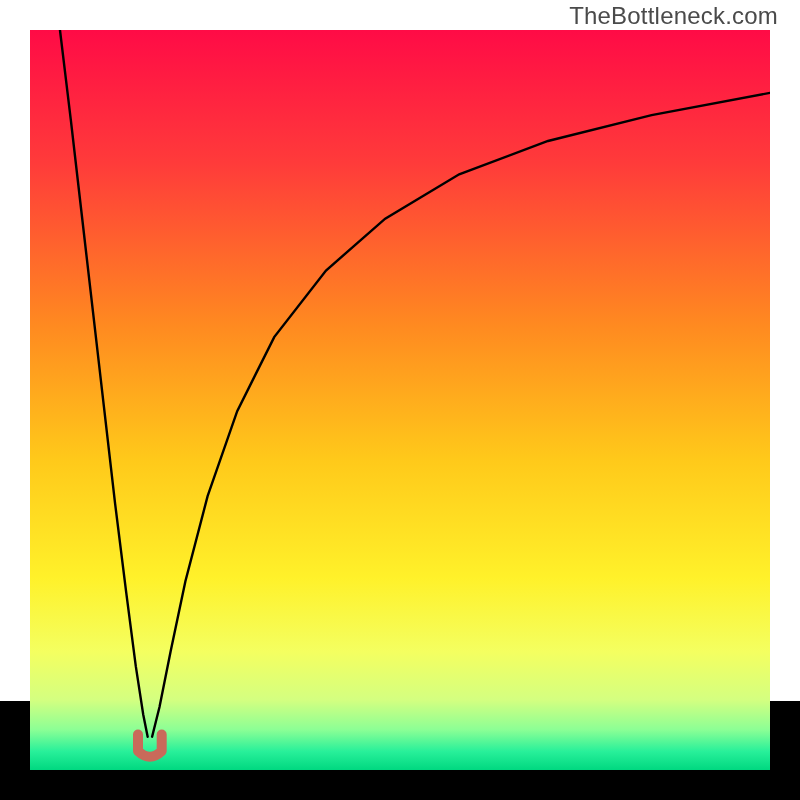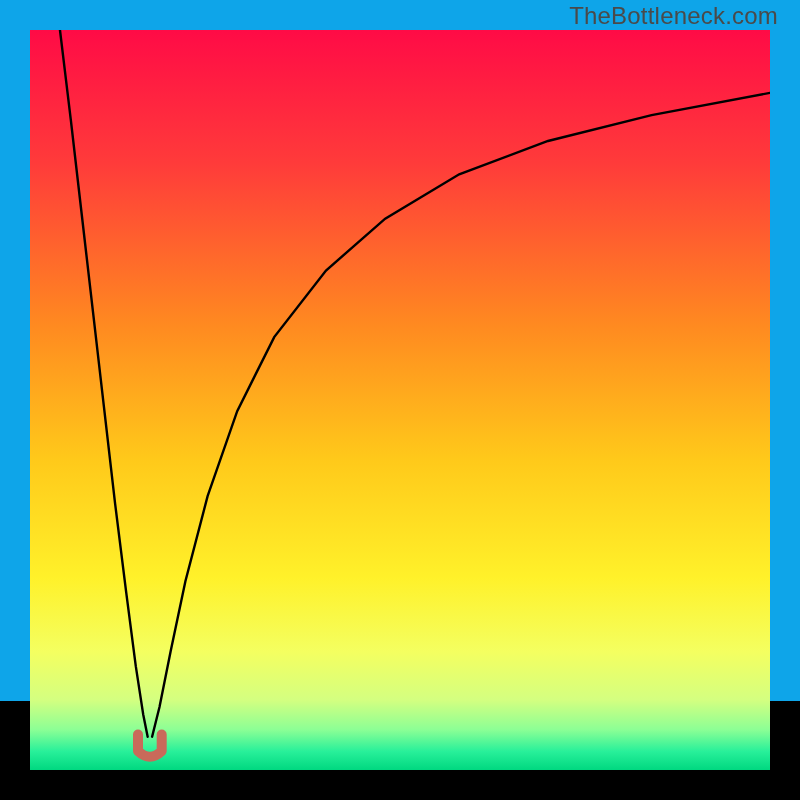--- a/index.html
+++ b/index.html
@@ -9,21 +9,21 @@
     height: 800px;
     background: #000;
     overflow: hidden;
   }
   .frame {
     position: absolute;
     left: 0;
     top: 0;
     width: 800px;
     height: 701px;
-    background: #0ea5e9;
+    background: #ffffff;
   }
   .watermark {
     position: absolute;
     right: 22px;
     top: 2px;
     font-family: Arial, Helvetica, sans-serif;
     font-size: 24px;
     color: #4a4a4a;
     letter-spacing: 0.2px;
   }

